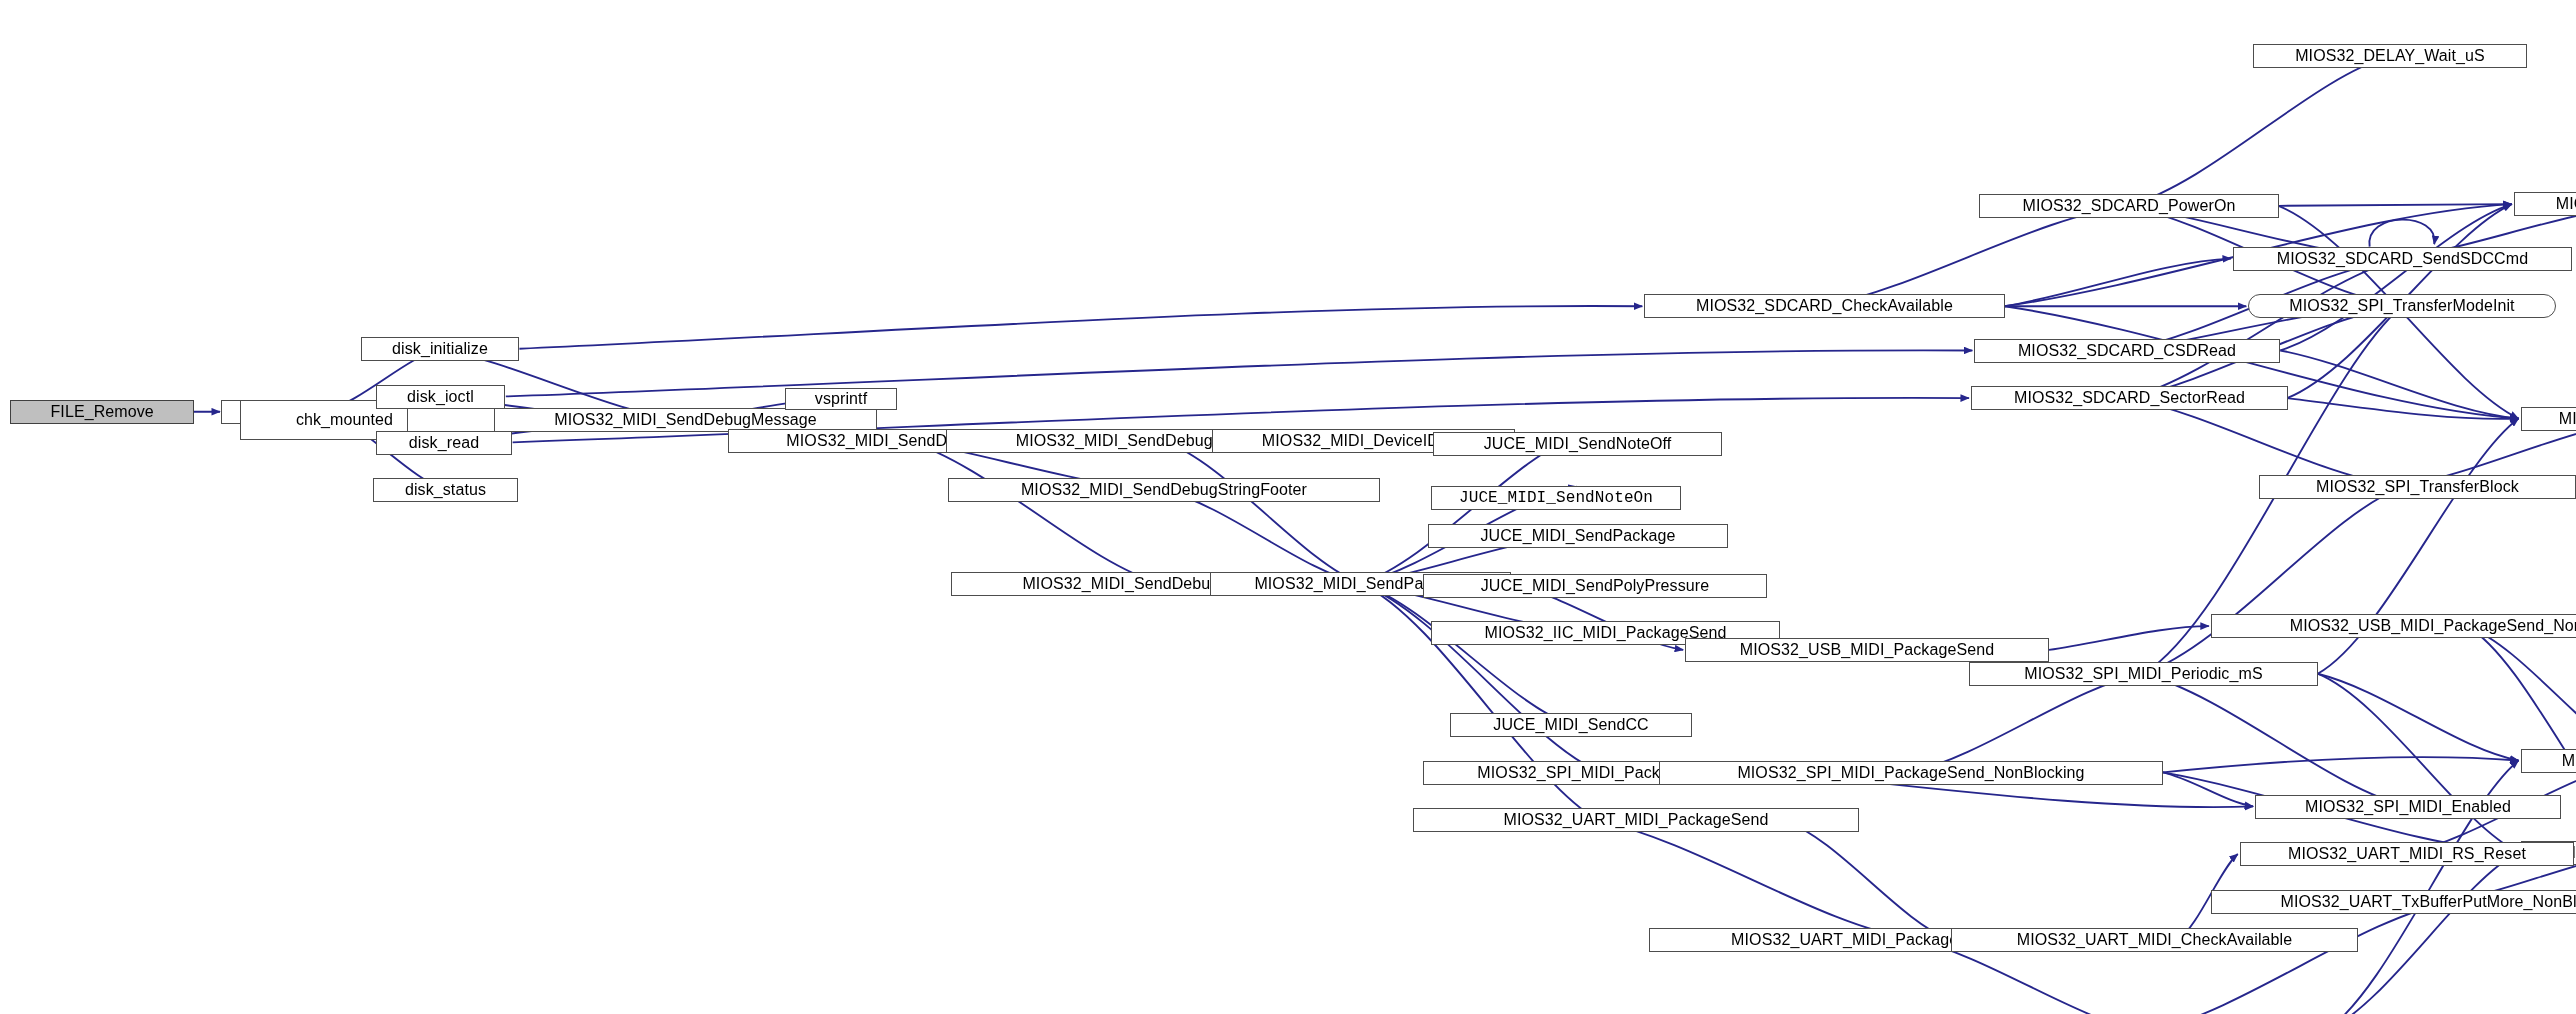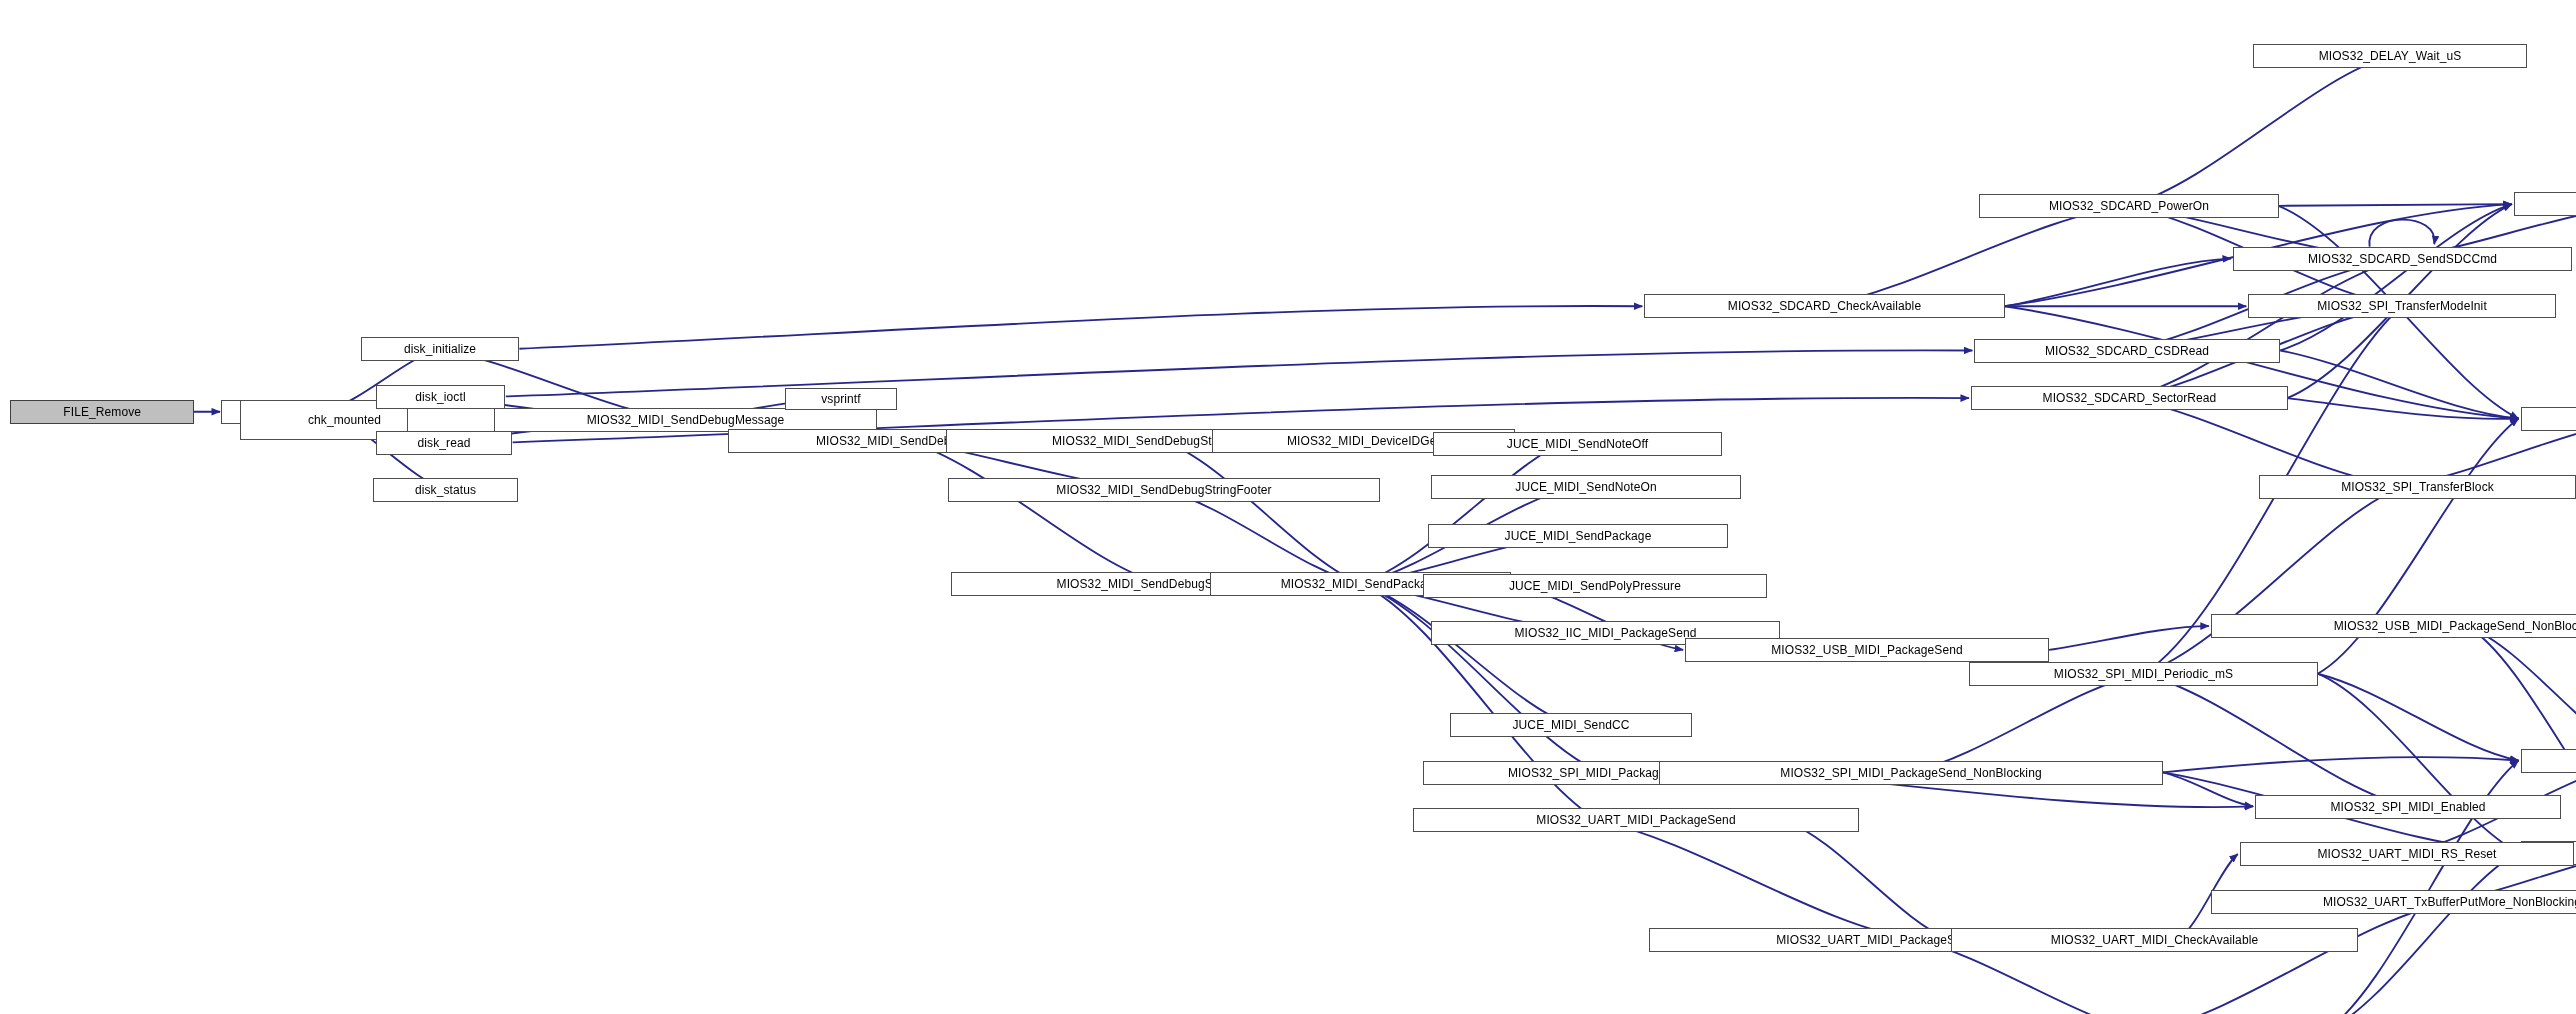--- a/index.html
+++ b/index.html
@@ -3,21 +3,21 @@
 <meta charset="utf-8">
 <style>
   html,body{margin:0;padding:0;background:#ffffff;}
   body{font-family:"Liberation Sans","DejaVu Sans",sans-serif;}
   #canvas{position:relative;width:2576px;height:1014px;background:#ffffff;overflow:hidden;}
   svg#edges{position:absolute;left:0;top:0;width:2576px;height:1014px;}
   .edge{fill:none;stroke:#26268c;stroke-width:2.2;}
   .arrow{fill:#26268c;}
   .node{position:absolute;box-sizing:border-box;border:1.4px solid #4d4d4d;background:#ffffff;
         display:flex;align-items:center;justify-content:center;color:#000000;
-        font-size:12px;line-height:1;white-space:nowrap;letter-spacing:0.1px;}
+        font-size:16px;line-height:1;white-space:nowrap;letter-spacing:0.1px;}
   .node.root{background:#bfbfbf;border-color:#404040;}
 </style>
 </head>
 <body>
 
 <div id="canvas">
   <svg id="edges" viewBox="0 0 3027 1192">
     <defs>
       <marker id="ah" markerWidth="11" markerHeight="9" refX="10" refY="4.5" orient="auto" markerUnits="userSpaceOnUse">
         <path class="arrow" d="M0,0 L11,4.5 L0,9 Z"></path>
@@ -115,21 +115,21 @@
       <div class="node" style="left: 373px; top: 478px; width: 145px; height: 24px;">disk_status</div>
       <div class="node" style="left: 494px; top: 408px; width: 383px; height: 24px;">MIOS32_MIDI_SendDebugMessage</div>
       <div class="node" style="left: 785px; top: 388px; width: 112px; height: 22px;">vsprintf</div>
       <div class="node" style="left: 728px; top: 429px; width: 356px; height: 24px;">MIOS32_MIDI_SendDebugString</div>
       <div class="node" style="left: 946px; top: 429px; width: 432px; height: 24px;">MIOS32_MIDI_SendDebugStringHeader</div>
       <div class="node" style="left: 1212px; top: 429px; width: 303px; height: 24px;">MIOS32_MIDI_DeviceIDGet</div>
       <div class="node" style="left: 948px; top: 478px; width: 432px; height: 24px;">MIOS32_MIDI_SendDebugStringFooter</div>
       <div class="node" style="left: 951px; top: 572px; width: 419px; height: 24px;">MIOS32_MIDI_SendDebugStringBody</div>
       <div class="node" style="left: 1210px; top: 572px; width: 301px; height: 24px;">MIOS32_MIDI_SendPackage</div>
       <div class="node" style="left: 1433px; top: 424px; width: 289px; height: 24px; margin-top: 8px;">JUCE_MIDI_SendNoteOff</div>
-      <div class="node" style="left: 1431px; top: 475px; width: 310px; height: 24px;">JUCE_MIDI_SendNoteOn</div>
+      <div class="node" style="left: 1431px; top: 486px; width: 250px; height: 24px; font-family: Liberation Mono, monospace;">JUCE_MIDI_SendNoteOn</div>
       <div class="node" style="left: 1428px; top: 524px; width: 300px; height: 24px;">JUCE_MIDI_SendPackage</div>
       <div class="node" style="left: 1423px; top: 574px; width: 344px; height: 24px;">JUCE_MIDI_SendPolyPressure</div>
       <div class="node" style="left: 1425px; top: 621px; width: 349px; height: 24px; margin-left: 6px;">MIOS32_IIC_MIDI_PackageSend</div>
       <div class="node" style="left: 1450px; top: 713px; width: 242px; height: 24px;">JUCE_MIDI_SendCC</div>
       <div class="node" style="left: 1423px; top: 761px; width: 356px; height: 24px;">MIOS32_SPI_MIDI_PackageSend</div>
       <div class="node" style="left: 1413px; top: 808px; width: 446px; height: 24px;">MIOS32_UART_MIDI_PackageSend</div>
       <div class="node" style="left: 1685px; top: 638px; width: 364px; height: 24px;">MIOS32_USB_MIDI_PackageSend</div>
       <div class="node" style="left: 1969px; top: 662px; width: 349px; height: 24px;">MIOS32_SPI_MIDI_Periodic_mS</div>
       <div class="node" style="left: 1659px; top: 761px; width: 504px; height: 24px;">MIOS32_SPI_MIDI_PackageSend_NonBlocking</div>
       <div class="node" style="left: 1649px; top: 928px; width: 529px; height: 24px;">MIOS32_UART_MIDI_PackageSend_NonBlocking</div>
@@ -139,19 +139,19 @@
       <div class="node" style="left: 2255px; top: 795px; width: 306px; height: 24px;">MIOS32_SPI_MIDI_Enabled</div>
       <div class="node" style="left: 2521px; top: 841px; width: 243px; height: 24px;">MIOS32_IRQ_Disable</div>
       <div class="node" style="left: 2240px; top: 842px; width: 334px; height: 24px;">MIOS32_UART_MIDI_RS_Reset</div>
       <div class="node" style="left: 2211px; top: 890px; width: 482px; height: 24px;">MIOS32_UART_TxBufferPutMore_NonBlocking</div>
       <div class="node" style="left: 1644px; top: 294px; width: 361px; height: 24px;">MIOS32_SDCARD_CheckAvailable</div>
       <div class="node" style="left: 1974px; top: 339px; width: 306px; height: 24px;">MIOS32_SDCARD_CSDRead</div>
       <div class="node" style="left: 1971px; top: 386px; width: 317px; height: 24px;">MIOS32_SDCARD_SectorRead</div>
       <div class="node" style="left: 1979px; top: 194px; width: 300px; height: 24px;">MIOS32_SDCARD_PowerOn</div>
       <div class="node" style="left: 2253px; top: 44px; width: 274px; height: 24px;">MIOS32_DELAY_Wait_uS</div>
       <div class="node" style="left: 2233px; top: 247px; width: 339px; height: 24px;">MIOS32_SDCARD_SendSDCCmd</div>
-      <div class="node" style="left: 2248px; top: 294px; width: 308px; height: 24px;">MIOS32_SPI_TransferModeInit</div>
+      <div class="node" style="left: 2248px; top: 294px; width: 308px; height: 24px; border-radius: 12px;">MIOS32_SPI_TransferModeInit</div>
       <div class="node" style="left: 2514px; top: 192px; width: 279px; height: 24px;">MIOS32_SPI_TransferByte</div>
       <div class="node" style="left: 2521px; top: 407px; width: 259px; height: 24px;">MIOS32_SPI_RC_PinSet</div>
       <div class="node" style="left: 2259px; top: 475px; width: 317px; height: 24px;">MIOS32_SPI_TransferBlock</div>
     </div>
 </div>
 
 
 </body></html>

